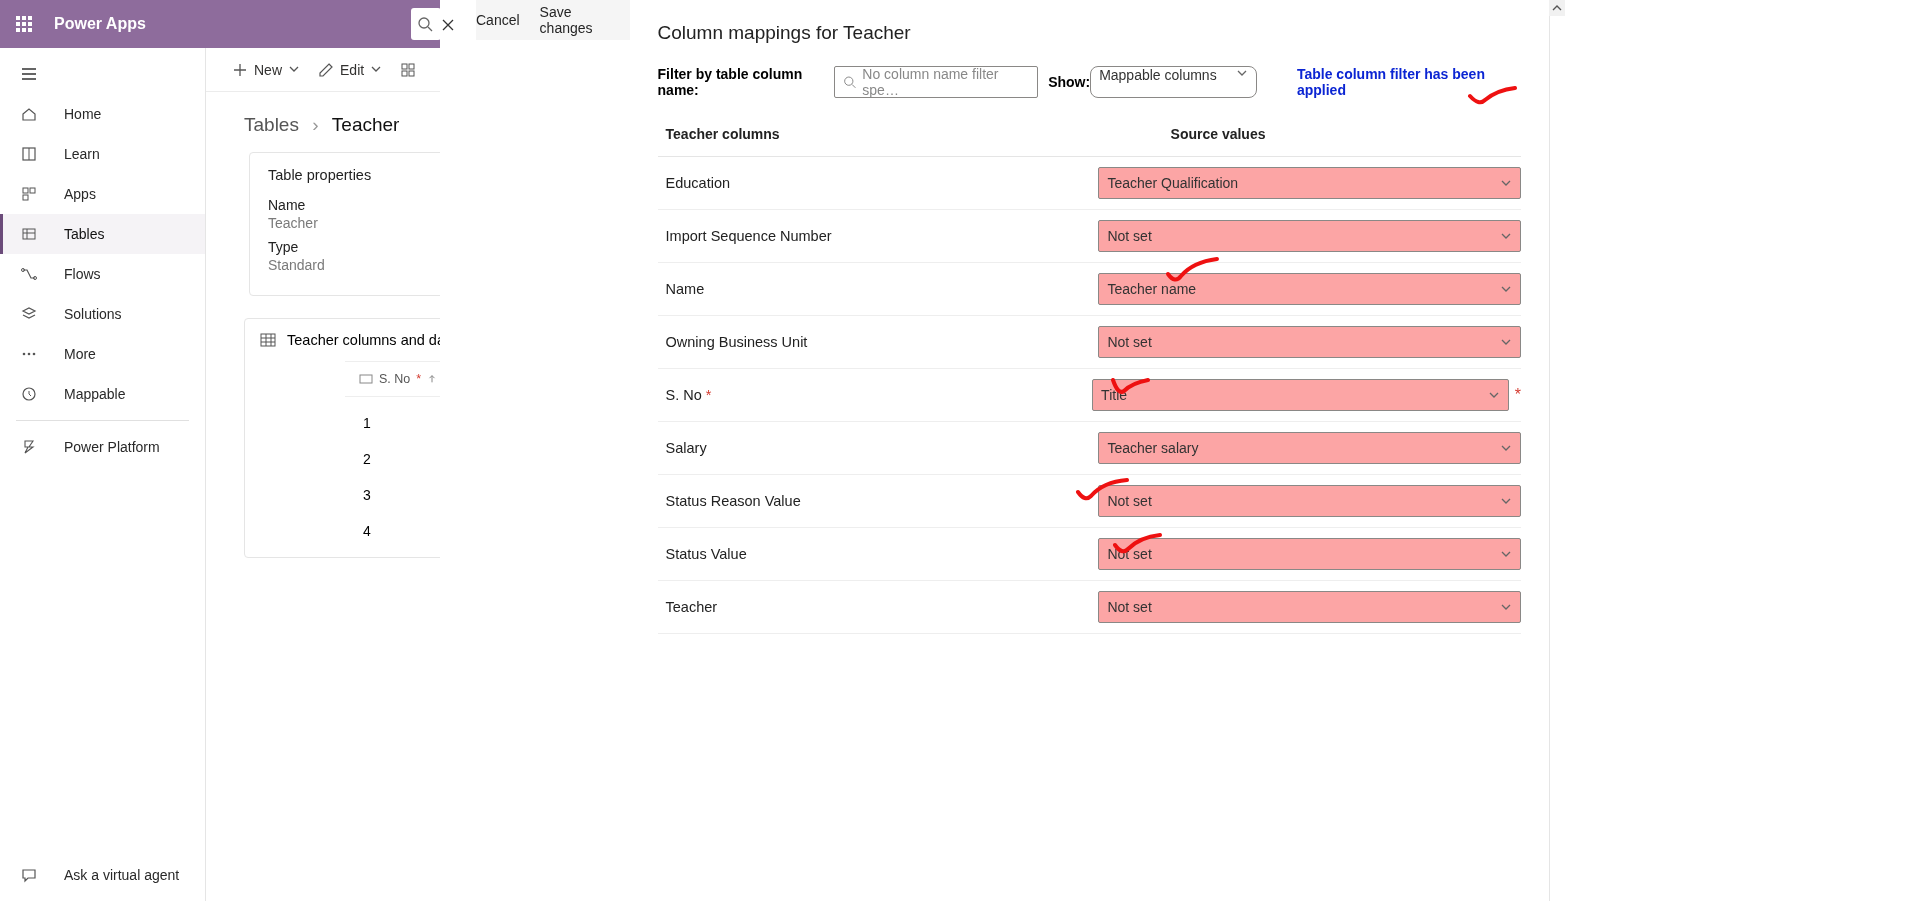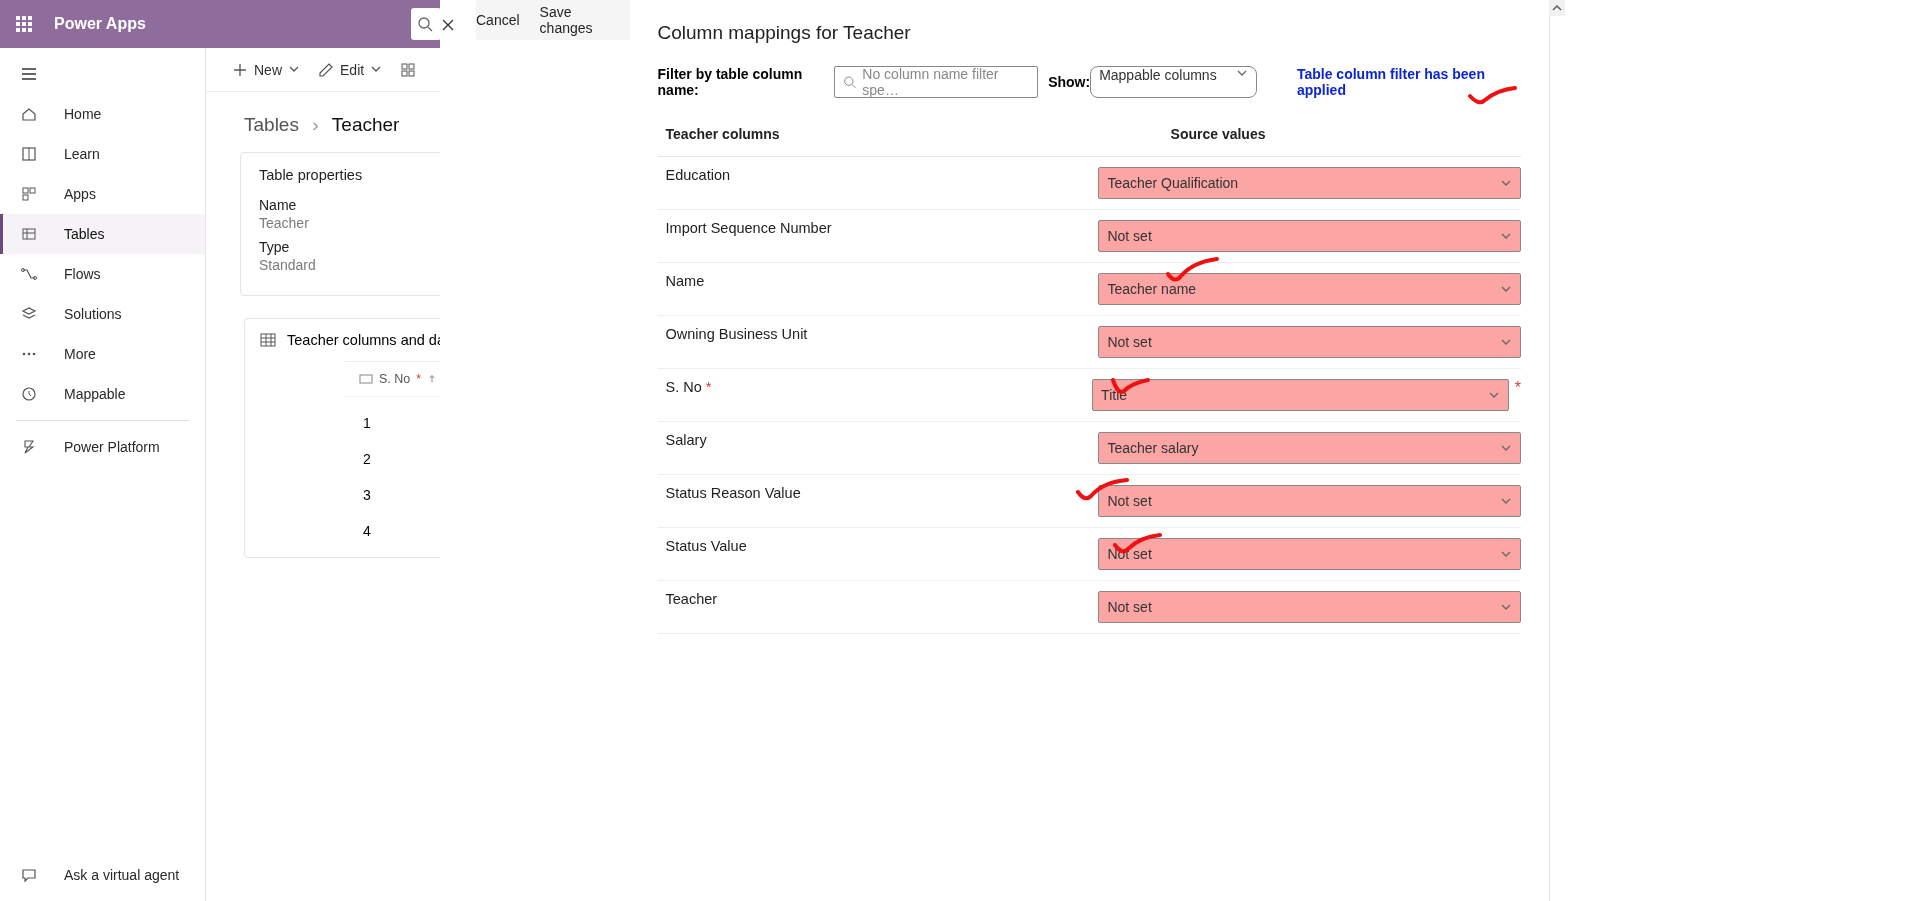--- a/index.html
+++ b/index.html
@@ -59,21 +59,21 @@
     height:44px; border-bottom:1px solid #ececec; display:flex; align-items:center;
     padding-left:20px; gap:6px; color:#323130; font-size:14px;
   }
   .cmdbtn { display:flex; align-items:flex-start; gap:6px; padding:4px 6px; cursor:pointer;}
   .cmdbtn svg { width:16px; height:16px; color:#555;}
   .cmdchev svg { width:12px; height:12px; color:#555; }
   .breadcrumb { padding:22px 0 16px 38px; font-size:19px; color:#555;}
   .breadcrumb .current { color:#111; font-weight:500; }
   .breadcrumb .sep { margin:0 8px; color:#999; }
   .props-card {
-    margin-left:34px; width:290px; border:1px solid #e5e5e5; border-radius:4px;
+    margin-left:43px; width:290px; border:1px solid #e5e5e5; border-radius:4px;
     padding:14px 18px 22px 18px;
   }
   .props-title { font-size:14.5px; color:#222; margin-bottom:14px;}
   .prop-label { font-size:14px; color:#222; margin-top:8px;}
   .prop-value { font-size:14px; color:#7a7a7a; margin-top:2px;}
   .data-card {
     margin-left:38px; margin-top:22px; width:290px; border:1px solid #e5e5e5; border-radius:4px;
     display:flex; flex-direction:column; overflow:hidden;
   }
   .data-head { display:flex; align-items:center; gap:10px; padding:12px 14px; font-size:14.5px;}
@@ -116,21 +116,21 @@
     color:#333;
   }
   .show-dd svg { width:12px; height:12px; color:#666;}
   .filter-msg { color:#0b25d3; font-size:14px; font-weight:600; margin-left:40px;}
   .map-head {
     display:flex; padding:6px 0 14px 8px; font-size:14px; font-weight:600; color:#222;
     border-bottom:1px solid #e5e5e5;
   }
   .map-head .col1 { width:505px;}
   .map-row {
-    display:flex; align-items:flex-start; padding:10px 0 10px 8px;
+    display:flex; align-items:center; padding:10px 0 10px 8px;
     border-bottom:1px solid #eee;
   }
   .map-name { width:505px; font-size:14.5px; color:#222;}
   .map-name .req { color:#d43a2f;}
   .map-dd {
     width:490px; height:32px; border:1px solid #8a8886; border-radius:2px;
     display:flex; align-items:center; justify-content:space-between; padding:0 8px;
     font-size:14px; color:#333; background:#fca5a5;
   }
   .map-dd svg { width:12px; height:12px; color:#666;}

